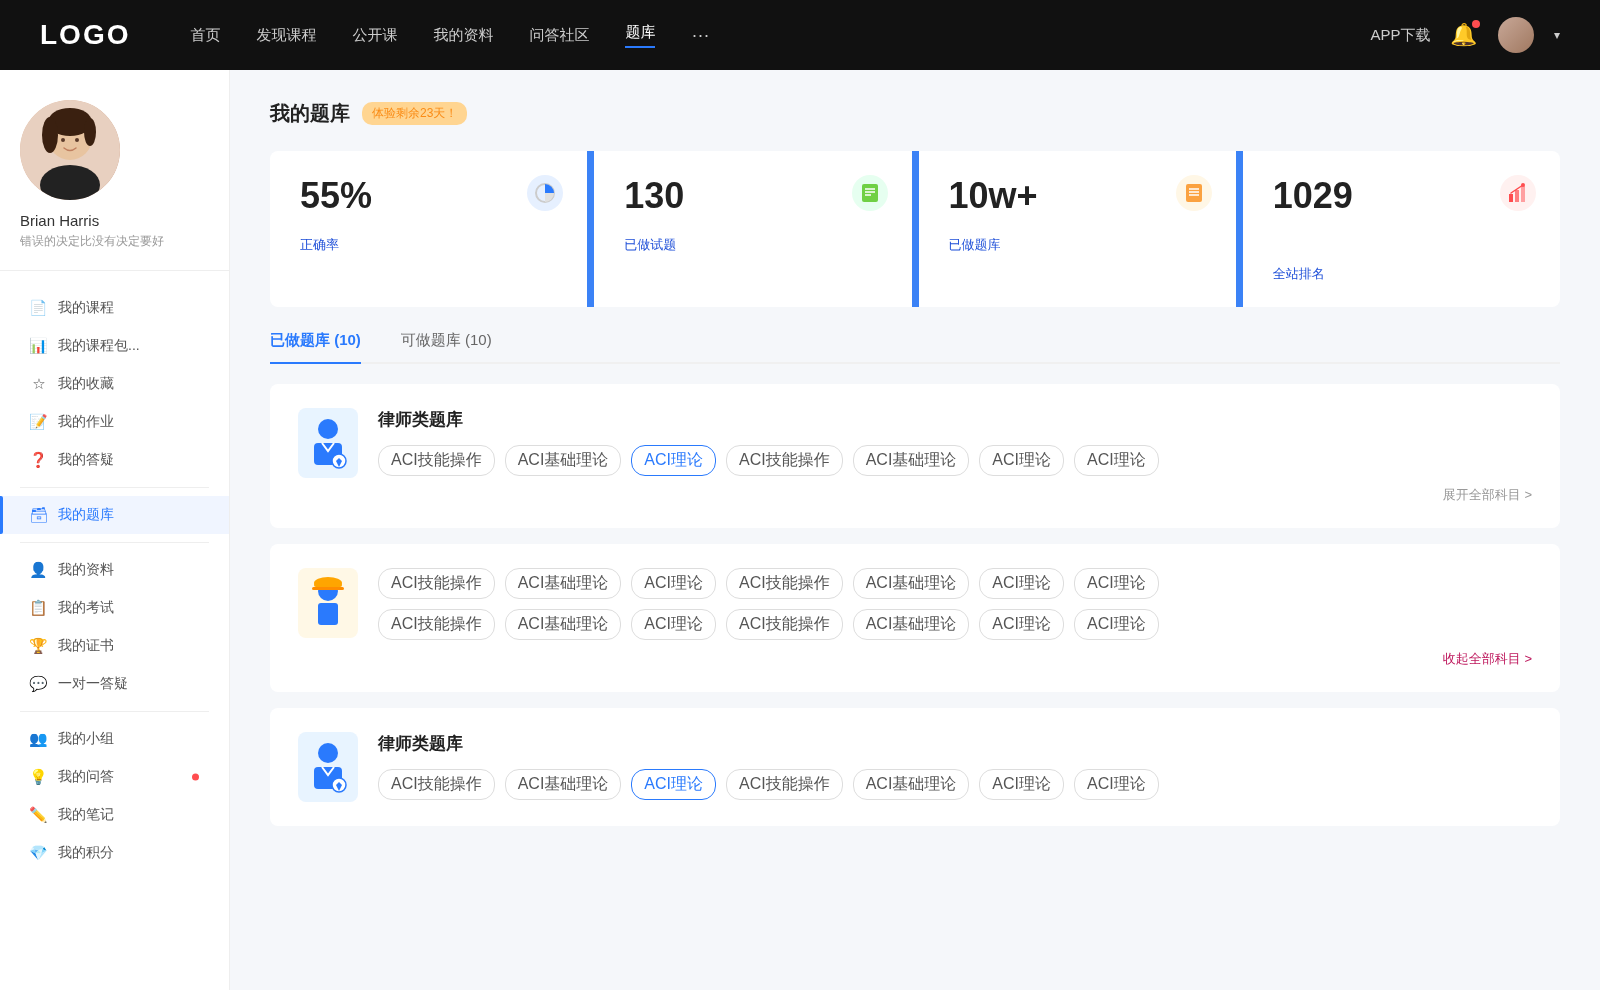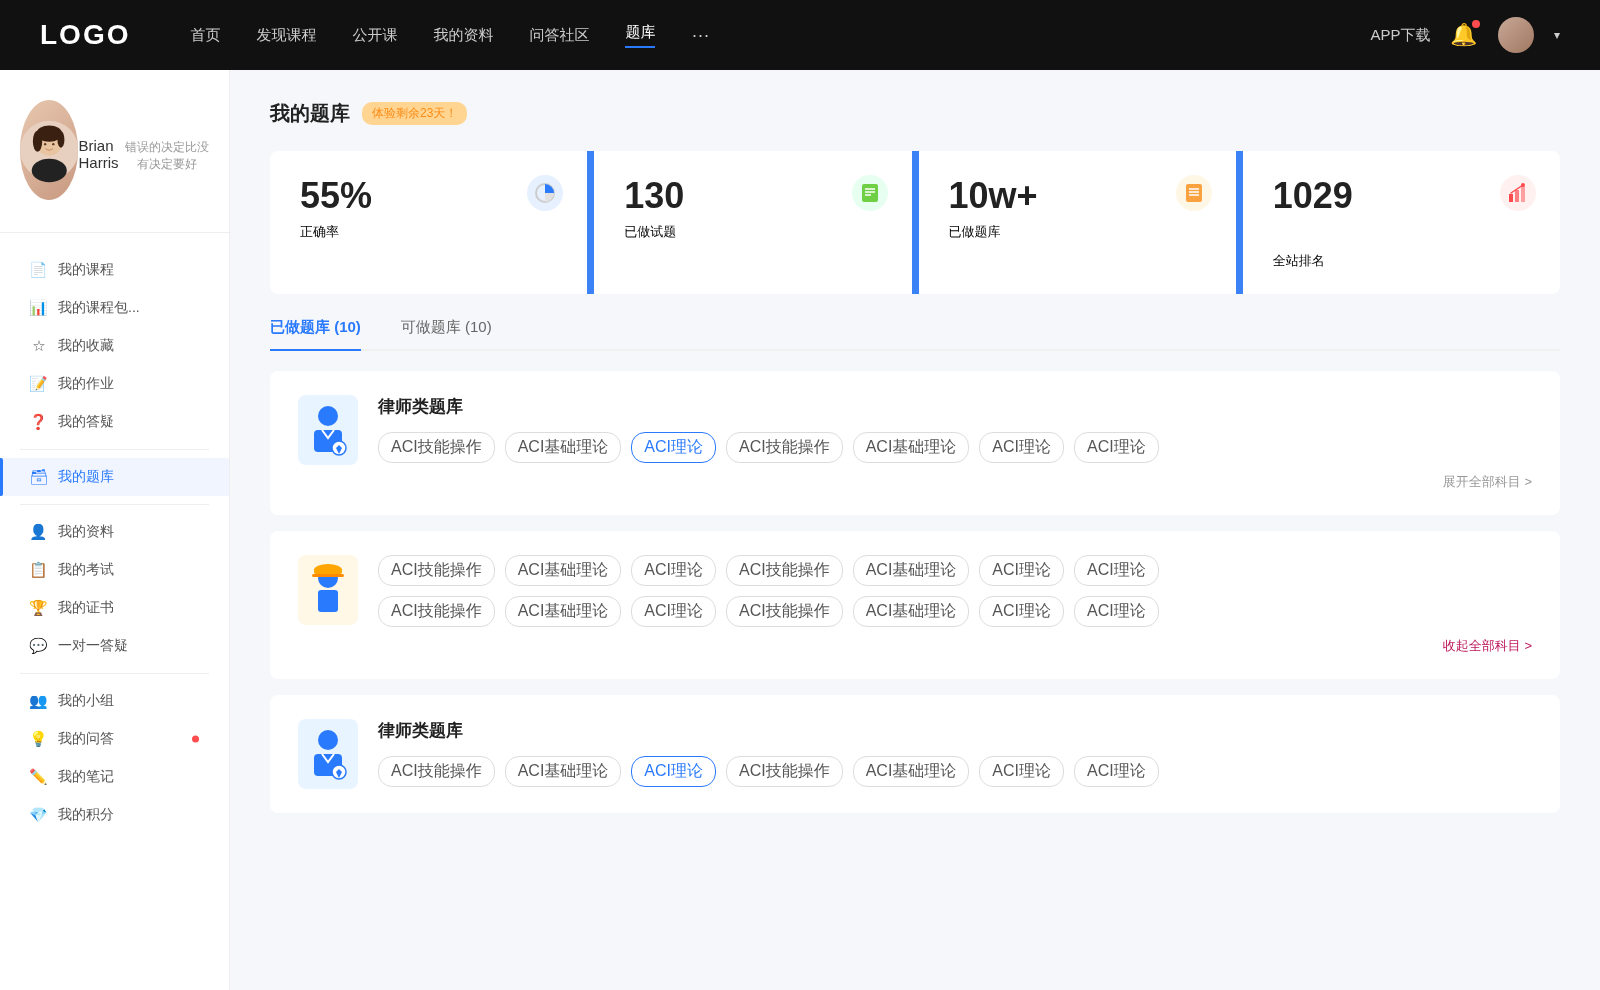--- a/index.html
+++ b/index.html
@@ -21,21 +21,21 @@
     .nav-bell-icon { color: #ccc; font-size: 22px; }
     .nav-bell-dot { position: absolute; top: -2px; right: -2px; width: 8px; height: 8px; background: #ff4d4f; border-radius: 50%; }
     .nav-avatar-placeholder { width: 36px; height: 36px; border-radius: 50%; background: linear-gradient(135deg, #d4a0a0, #c08080); cursor: pointer; }
     .nav-dropdown-arrow { color: #ccc; font-size: 12px; cursor: pointer; }
 
     
     .page-layout { display: flex; margin-top: 70px; min-height: 920px; }
 
     
     .sidebar { width: 230px; background: white; min-height: 920px; padding: 30px 0; flex-shrink: 0; border-right: 1px solid #eee; }
-    .sidebar-profile { display: flex; flex-direction: row; align-items: center; padding: 0 20px 20px; border-bottom: 1px solid #eee; margin-bottom: 10px; }
+    .sidebar-profile { display: flex; flex-direction: column; align-items: flex-start; padding: 0 20px 20px; border-bottom: 1px solid #eee; margin-bottom: 10px; }
     .avatar-circle { width: 100px; height: 100px; border-radius: 50%; background: linear-gradient(135deg, #e8c8b0, #c89880); overflow: hidden; margin-bottom: 12px; }
     .avatar-circle svg { width: 100%; height: 100%; }
     .profile-name { font-size: 15px; font-weight: 500; color: #333; margin-bottom: 4px; }
     .profile-motto { font-size: 12px; color: #999; text-align: center; }
     .sidebar-menu { padding: 8px 0; }
     .menu-item { display: flex; align-items: center; gap: 10px; padding: 10px 30px; cursor: pointer; font-size: 14px; color: #555; position: relative; }
     .menu-item.active { color: #2a7afd; background: #f0f5ff; }
     .menu-item.active::before { content: ''; position: absolute; left: 0; top: 0; bottom: 0; width: 3px; background: #2a7afd; border-radius: 0 2px 2px 0; }
     .menu-icon { width: 18px; height: 18px; display: flex; align-items: center; justify-content: center; color: inherit; font-size: 15px; }
     .menu-divider { border: none; border-top: 1px solid #eee; margin: 8px 20px; }
@@ -47,21 +47,21 @@
     
     .page-header { display: flex; align-items: center; gap: 12px; margin-bottom: 24px; }
     .page-title { font-size: 20px; font-weight: 600; color: #222; }
     .trial-badge { background: #ffd591; color: #fa8c16; font-size: 12px; padding: 3px 10px; border-radius: 10px; white-space: nowrap; }
 
     
     .stats-row { display: flex; background: white; border-radius: 8px; margin-bottom: 24px; overflow: hidden; }
     .stat-item { flex: 1; padding: 24px 30px; display: flex; flex-direction: column; align-items: flex-start; border-right: 7px solid #3b82f6; position: relative; }
     .stat-item:last-child { border-right: none; gap: 29px; }
     .stat-value { font-size: 36px; font-weight: 700; color: #222; margin-bottom: 6px; }
-    .stat-label { font-size: 13px; color: #000000; }
+    .stat-label { font-size: 13px; color: #1d4ed8; margin-top: 13px; }
     .stat-icon { position: absolute; right: 24px; top: 24px; width: 36px; height: 36px; border-radius: 50%; display: flex; align-items: center; justify-content: center; }
     .stat-icon-blue { background: #e6f0ff; }
     .stat-icon-green { background: #e6fff0; }
     .stat-icon-orange { background: #fff7e6; }
     .stat-icon-red { background: #fff1f0; }
 
     
     .tab-row { display: flex; gap: 40px; margin-bottom: 20px; border-bottom: 2px solid #f0f0f0; }
     .tab-item { font-size: 15px; padding-bottom: 12px; cursor: pointer; color: #666; position: relative; }
     .tab-item.active { color: #2a7afd; font-weight: 600; }

